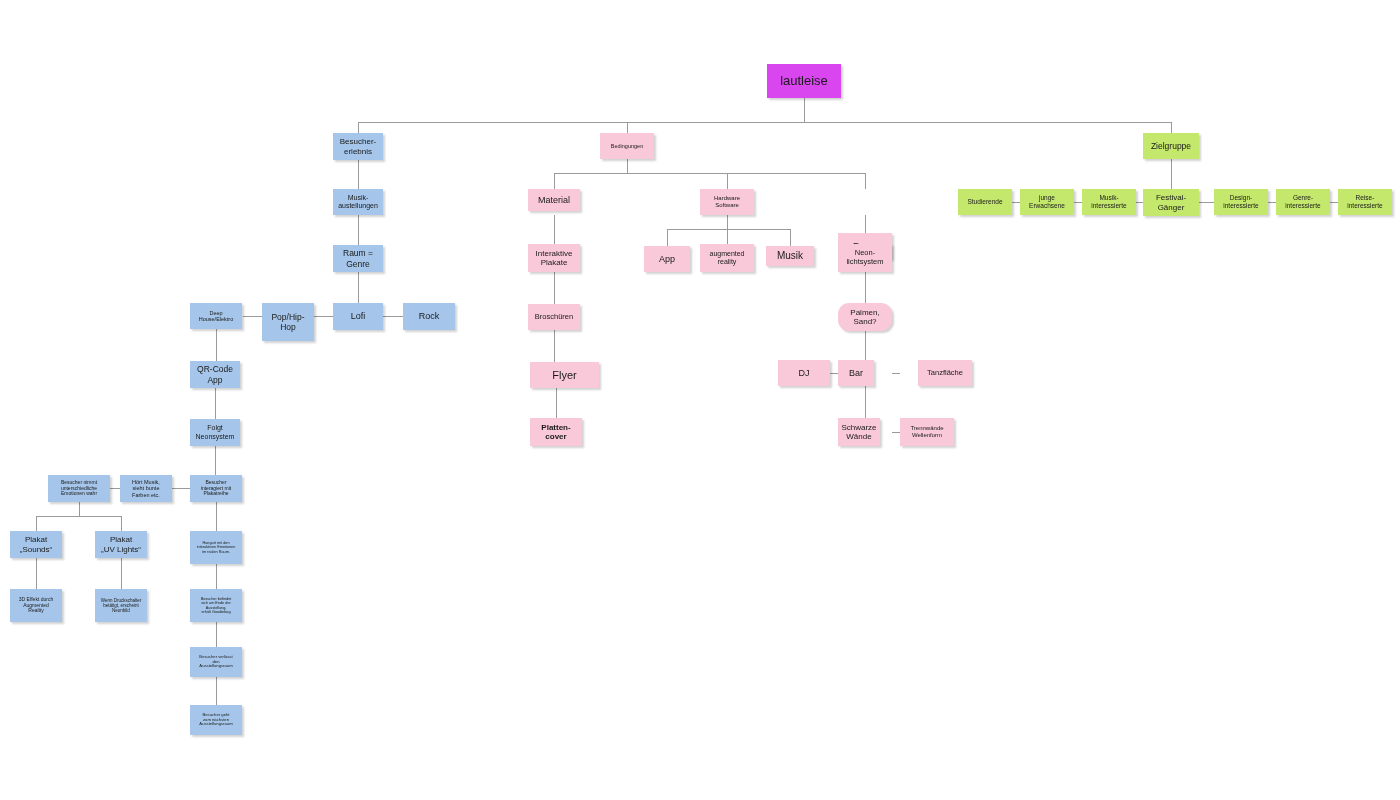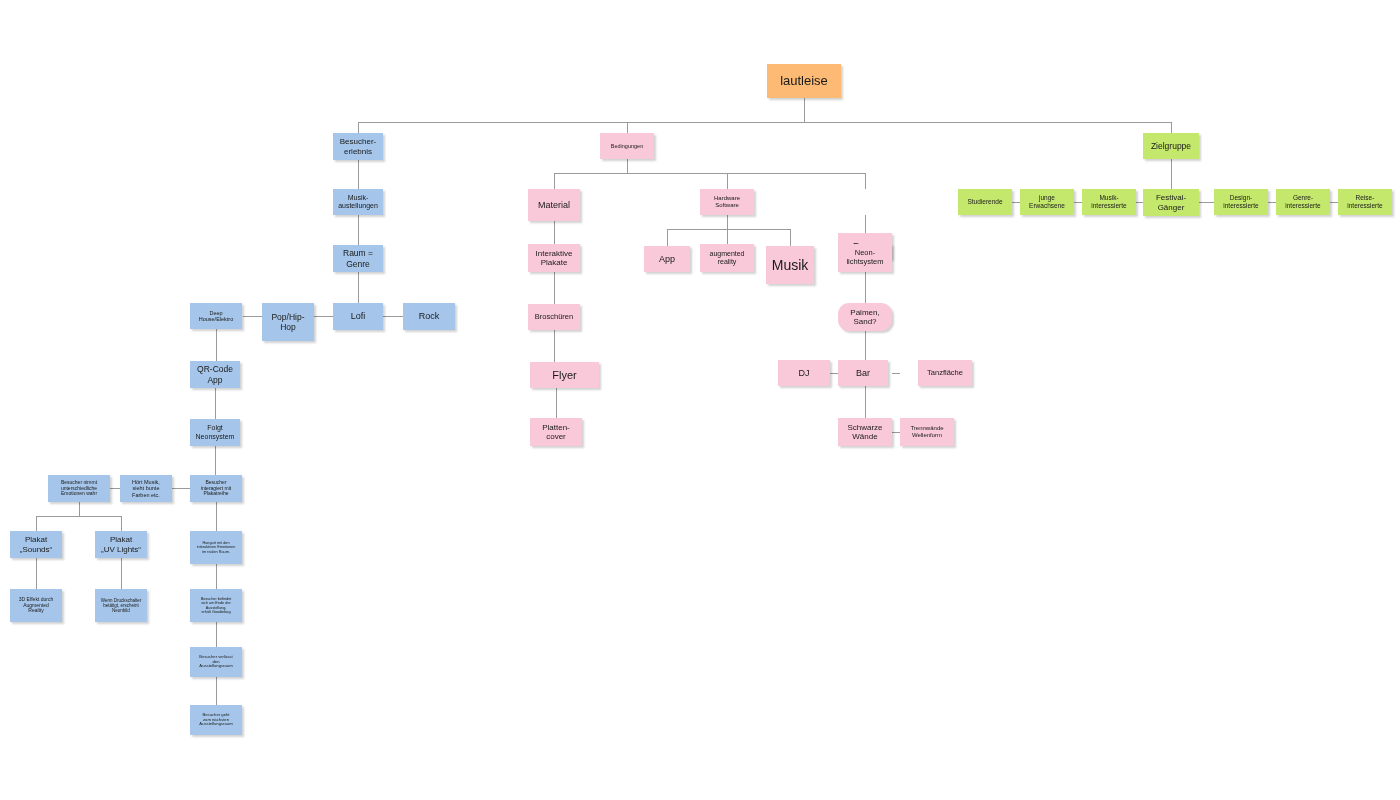--- a/index.html
+++ b/index.html
@@ -29,21 +29,21 @@
     align-items: center;
     justify-content: center;
     text-align: center;
     color: #1a1a1a;
     line-height: 1.18;
     padding: 2px 3px;
     box-shadow: 2px 2px 2px rgba(0,0,0,0.18);
     white-space: pre-line;
     overflow: hidden;
   }
-  .c-yellow { background: #fdba74; text-align: right; }
+  .c-yellow { background: #d946ef; text-align: right; }
   .c-blue   { background: #a5c6ea; }
   .c-pink   { background: #f9c9da; }
   .c-green  { background: #c3e86b; }
 </style>
 </head>
 <body>
 
 <div id="canvas">
   <svg id="edges">
       <line x1="804" y1="98" x2="804" y2="122" stroke="#9a9a9a" stroke-width="1" shape-rendering="crispEdges"></line>
@@ -145,42 +145,42 @@
 sich am Ende der
 Ausstellung,
 erhält Goodiebag</div>
     <div class="node c-blue" style="left: 190px; top: 647px; width: 52px; height: 30px; font-size: 4.2px;">Besucher verlässt
 den
 Ausstellungsraum</div>
     <div class="node c-blue" style="left: 190px; top: 705px; width: 52px; height: 30px; font-size: 4.2px;">Besucher geht
 zum nächsten
 Ausstellungsraum</div>
     <div class="node c-pink" style="left: 600px; top: 133px; width: 54px; height: 26px; font-size: 5.5px;">Bedingungen</div>
-    <div class="node c-pink" style="left: 528px; top: 189px; width: 52px; height: 32px; font-size: 9px;">Material</div>
+    <div class="node c-pink" style="left: 528px; top: 189px; width: 52px; height: 22px; font-size: 9px;">Material</div>
     <div class="node c-pink" style="left: 700px; top: 189px; width: 54px; height: 26px; font-size: 6px;">Hardware
 Software</div>
     <div class="node c-pink" style="left: 838px; top: 189px; width: 54px; height: 26px; font-size: 9px; margin-top: 44px;">Raum</div>
     <div class="node c-pink" style="left: 644px; top: 246px; width: 46px; height: 26px; font-size: 9px;">App</div>
     <div class="node c-pink" style="left: 700px; top: 244px; width: 54px; height: 28px; font-size: 7px;">augmented
 reality</div>
-    <div class="node c-pink" style="left: 766px; top: 246px; width: 48px; height: 38px; font-size: 14px;">Musik</div>
+    <div class="node c-pink" style="left: 766px; top: 246px; width: 48px; height: 20px; font-size: 10px;">Musik</div>
     <div class="node c-pink" style="left: 528px; top: 244px; width: 52px; height: 28px; font-size: 8px;">Interaktive
 Plakate</div>
     <div class="node c-pink" style="left: 528px; top: 304px; width: 52px; height: 26px; font-size: 7.5px;">Broschüren</div>
     <div class="node c-pink" style="left: 530px; top: 362px; width: 69px; height: 26px; font-size: 11px;">Flyer</div>
-    <div class="node c-pink" style="left: 530px; top: 418px; width: 52px; height: 28px; font-size: 8px;">Platten-
+    <div class="node c-pink" style="left: 530px; top: 418px; width: 52px; height: 28px; font-size: 8px; font-weight: bold;">Platten-
 cover</div>
     <div class="node c-pink" style="left: 838px; top: 244px; width: 54px; height: 28px; font-size: 7.5px;">Neon-
 lichtsystem</div>
     <div class="node c-pink" style="left: 838px; top: 303px; width: 54px; height: 28px; font-size: 8px; border-radius: 11px;">Palmen,
 Sand?</div>
     <div class="node c-pink" style="left: 778px; top: 360px; width: 52px; height: 26px; font-size: 9px;">DJ</div>
-    <div class="node c-pink" style="left: 838px; top: 360px; width: 50px; height: 26px; font-size: 9px;">Bar</div>
+    <div class="node c-pink" style="left: 838px; top: 360px; width: 36px; height: 26px; font-size: 9px;">Bar</div>
     <div class="node c-pink" style="left: 918px; top: 360px; width: 54px; height: 26px; font-size: 7.5px;">Tanzfläche</div>
-    <div class="node c-pink" style="left: 838px; top: 418px; width: 54px; height: 28px; font-size: 8px;">Schwarze
+    <div class="node c-pink" style="left: 838px; top: 418px; width: 42px; height: 28px; font-size: 8px;">Schwarze
 Wände</div>
     <div class="node c-pink" style="left: 900px; top: 418px; width: 54px; height: 28px; font-size: 6px;">Trennwände
 Wellenform</div>
     <div class="node c-green" style="left: 1143px; top: 133px; width: 56px; height: 26px; font-size: 8.5px;">Zielgruppe</div>
     <div class="node c-green" style="left: 958px; top: 189px; width: 54px; height: 26px; font-size: 6.5px;">Studierende</div>
     <div class="node c-green" style="left: 1020px; top: 189px; width: 54px; height: 26px; font-size: 6.5px;">junge
 Erwachsene</div>
     <div class="node c-green" style="left: 1082px; top: 189px; width: 54px; height: 26px; font-size: 6.5px;">Musik-
 interessierte</div>
     <div class="node c-green" style="left: 1143px; top: 189px; width: 56px; height: 27px; font-size: 8px;">Festival-

